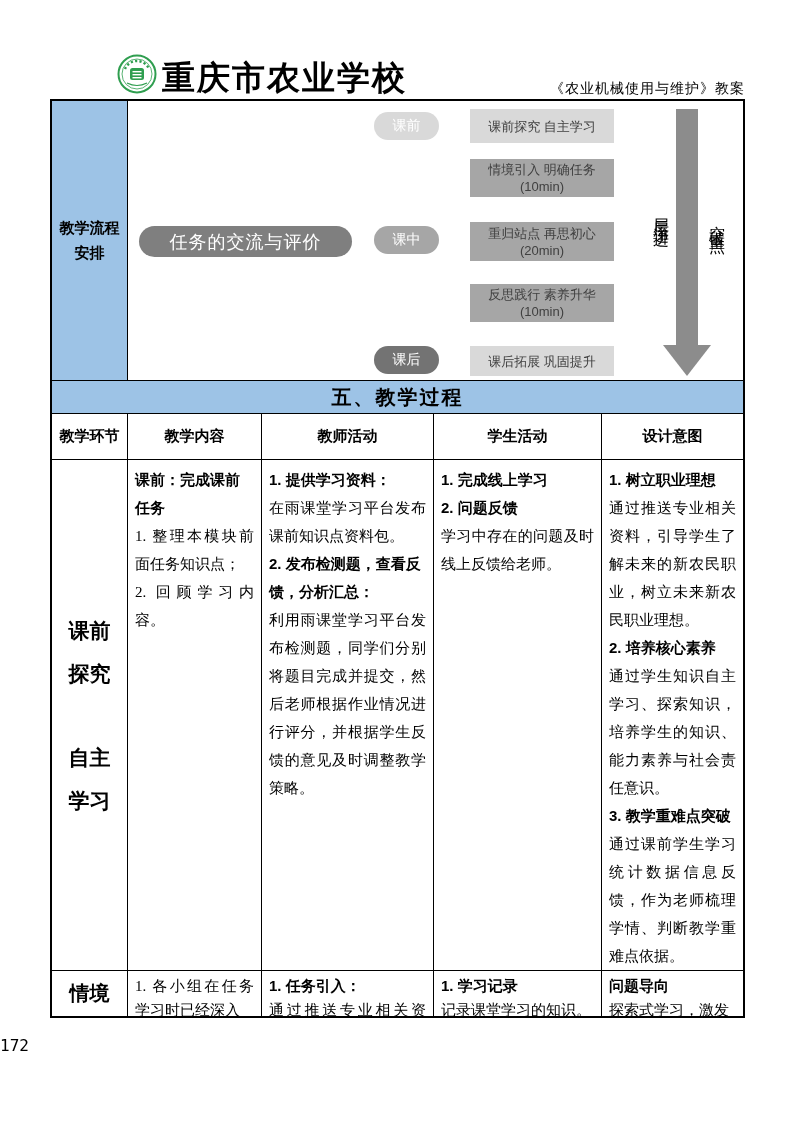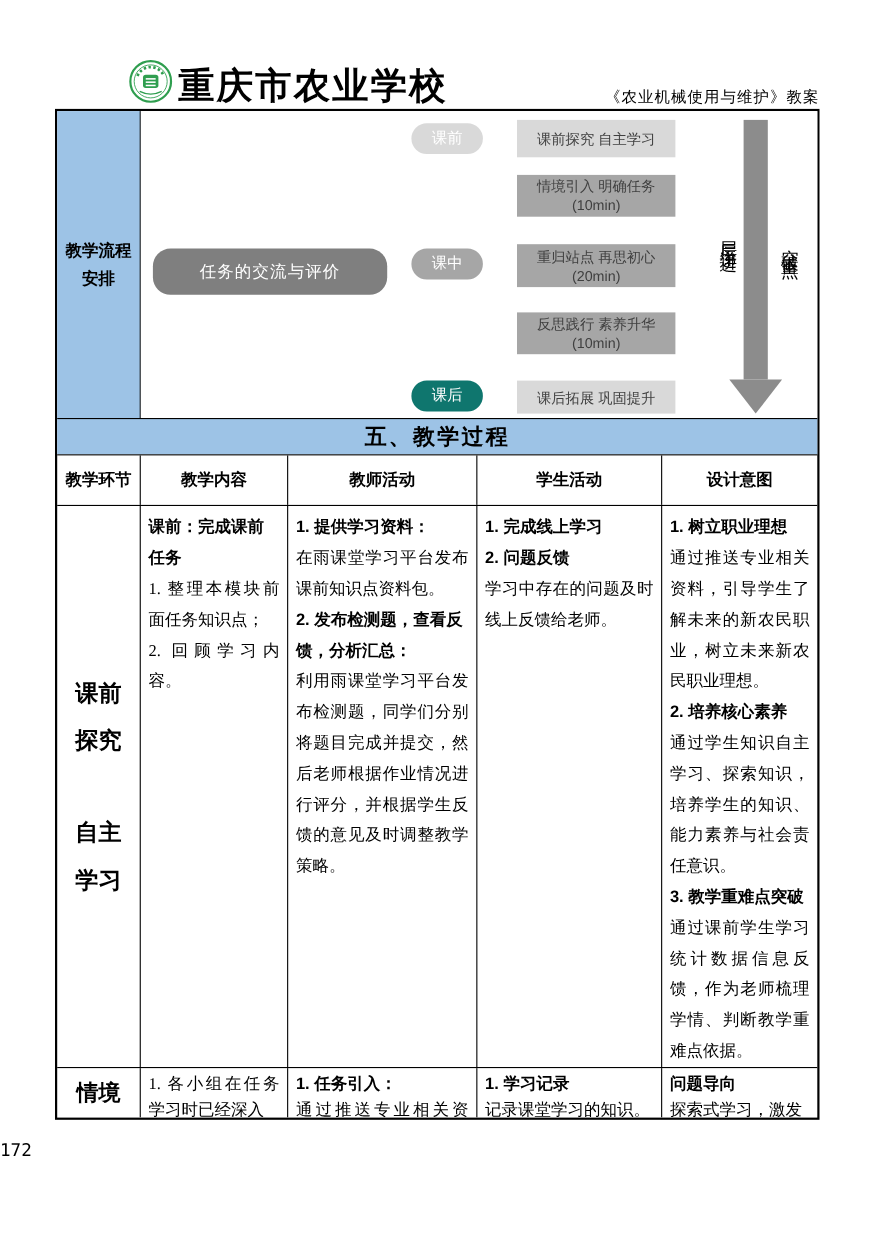--- a/index.html
+++ b/index.html
@@ -34,25 +34,25 @@
     align-items:center; justify-content:center; gap:6px;
     font-weight:bold; font-size:15px;
     font-family:"Liberation Sans","DejaVu Sans",sans-serif;
   }
   .flow-canvas { position:relative; flex:1; background:#fff; }
   .pill {
     position:absolute; border-radius:16px; color:#fff; text-align:center;
     font-family:"Liberation Sans","DejaVu Sans",sans-serif;
     display:flex; align-items:center; justify-content:center;
   }
-  .pill-main { left:11px; top:125px; width:213px; height:42px; background:#7f7f7f; font-size:15px; letter-spacing:1px; }
+  .pill-main { left:11px; top:125px; width:213px; height:31px; background:#7f7f7f; font-size:18px; letter-spacing:1px; }
   .pill-phase { left:246px; width:65px; height:28px; font-size:14px; }
   .phase-0 { top:11px;  background:#d9d9d9; }
   .phase-1 { top:125px; background:#a6a6a6; }
-  .phase-2 { top:245px; background:#0f766e; }
+  .phase-2 { top:245px; background:#737373; }
   .stage-box {
     position:absolute; left:342px; width:144px; color:#404040; text-align:center;
     font-family:"Liberation Sans","DejaVu Sans",sans-serif; font-size:13px;
     display:flex; flex-direction:column; align-items:center; justify-content:center;
     line-height:17px;
   }
   .stage-light { background:#d9d9d9; }
   .stage-dark  { background:#a6a6a6; }
   .stage-0 { top:8px;   height:34px; }
   .stage-1 { top:58px;  height:38px; }

